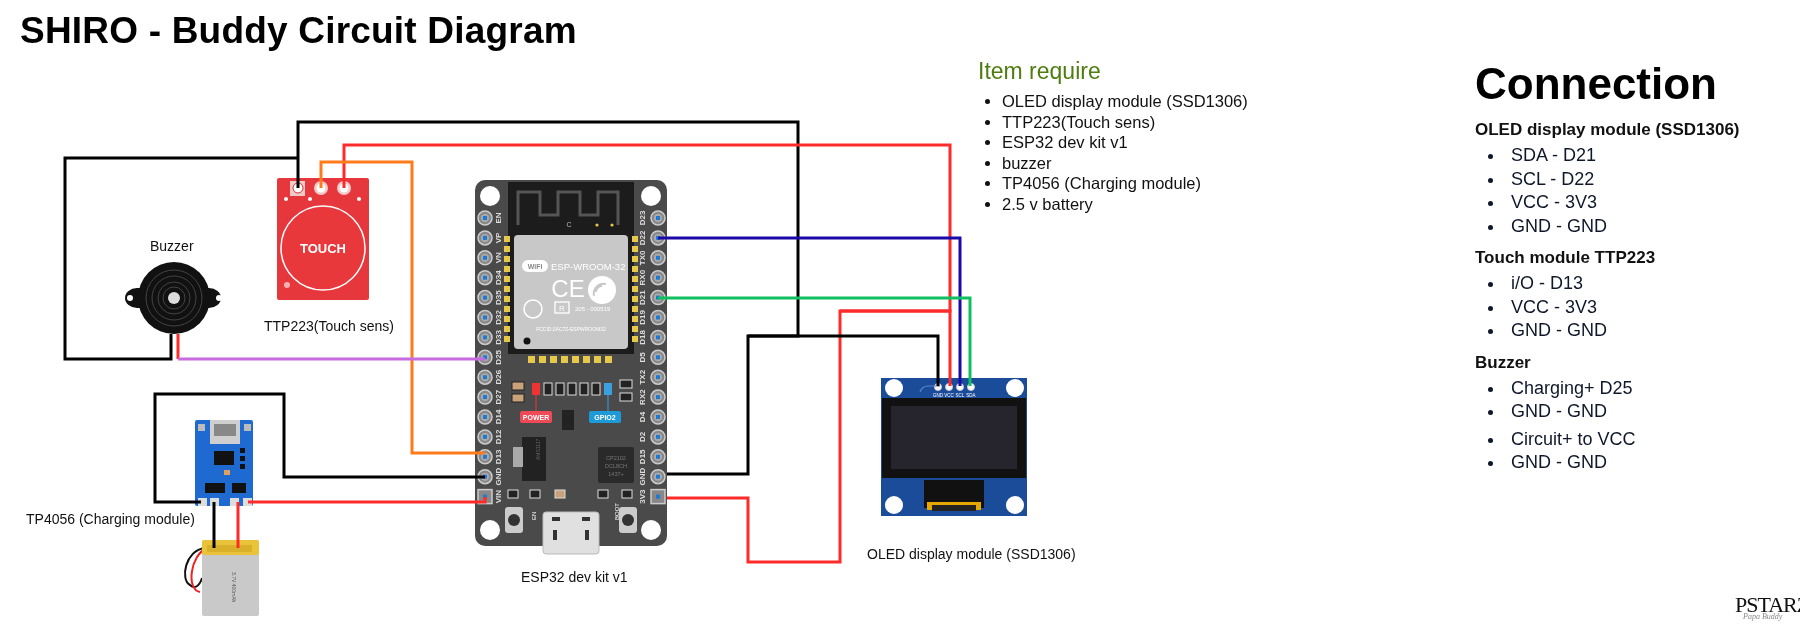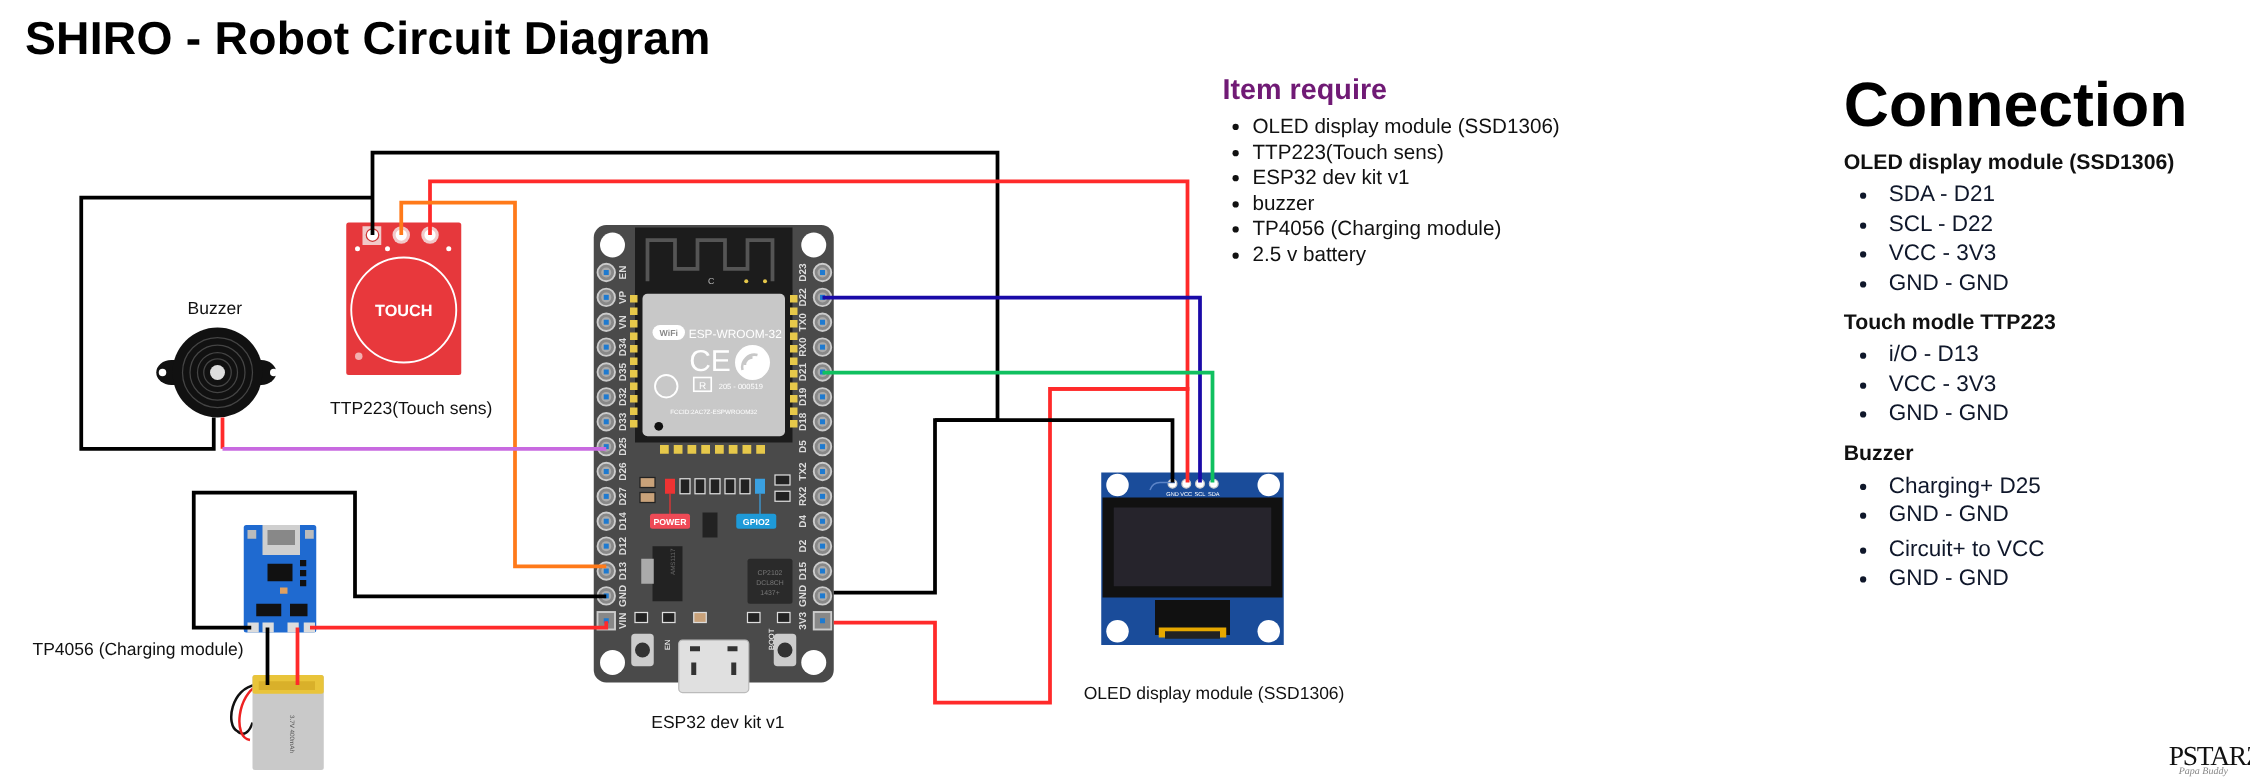--- a/index.html
+++ b/index.html
@@ -1,36 +1,36 @@
 <!DOCTYPE html>
 <html><head>
 <meta charset="utf-8">
 <style>
   html,body{margin:0;padding:0;background:#ffffff;}
   body{width:1800px;height:626px;position:relative;overflow:hidden;font-family:"Liberation Sans",sans-serif;color:#111;}
   .abs{position:absolute;}
   #title{left:20px;top:10px;font-size:37px;font-weight:bold;color:#000;letter-spacing:0.2px;white-space:nowrap;}
   #items{left:978px;top:58px;}
-  #items h3{margin:0 0 6px 0;font-size:23px;font-weight:bold;color:#701a75;}
+  #items h3{margin:0 0 6px 0;font-size:23px;font-weight:normal;color:#4d7c0f;}
   #items ul{margin:0;padding-left:24px;list-style:disc;}
   #items li{font-size:16.5px;line-height:20.5px;color:#111;}
   #conn{left:1475px;top:58px;width:320px;}
-  #conn h2{margin:0 0 4px 0;font-size:50px;font-weight:bold;color:#000;line-height:52px;}
+  #conn h2{margin:0 0 4px 0;font-size:44px;font-weight:bold;color:#000;line-height:52px;}
   #conn h4{margin:10px 0 4px 0;font-size:17px;font-weight:bold;color:#111;}
   #conn ul{margin:0 0 4px 0;padding-left:30px;list-style:disc;}
   #conn li{font-size:18px;line-height:23.5px;color:#0f172a;padding-left:6px;}
   .lbl{font-size:14px;color:#111;white-space:nowrap;}
   #logo{left:1735px;top:592px;font-family:"Liberation Serif",serif;font-size:22px;letter-spacing:-1px;color:#111;}
   #logo small{display:block;font-size:8px;font-style:italic;color:#888;margin-top:-6px;margin-left:8px;letter-spacing:0;}
   svg text{font-family:"Liberation Sans",sans-serif;}
 </style>
 </head>
 <body>
 
-<div id="title" class="abs">SHIRO - Robot Circuit Diagram</div>
+<div id="title" class="abs">SHIRO - Buddy Circuit Diagram</div>
 
 <div id="items" class="abs">
   <h3>Item require</h3>
   <ul>
     <li>OLED display module (SSD1306)</li>
     <li>TTP223(Touch sens)</li>
     <li>ESP32 dev kit v1</li>
     <li>buzzer</li>
     <li>TP4056 (Charging module)</li>
     <li>2.5 v battery</li>
@@ -39,21 +39,21 @@
 
 <div id="conn" class="abs">
   <h2>Connection</h2>
   <h4>OLED display module (SSD1306)</h4>
   <ul>
     <li>SDA - D21</li>
     <li>SCL - D22</li>
     <li>VCC - 3V3</li>
     <li>GND - GND</li>
   </ul>
-  <h4>Touch modle TTP223</h4>
+  <h4>Touch module TTP223</h4>
   <ul>
     <li>i/O - D13</li>
     <li>VCC - 3V3</li>
     <li>GND - GND</li>
   </ul>
   <h4>Buzzer</h4>
   <ul>
     <li>Charging+ D25</li>
     <li>GND - GND</li>
   </ul>

